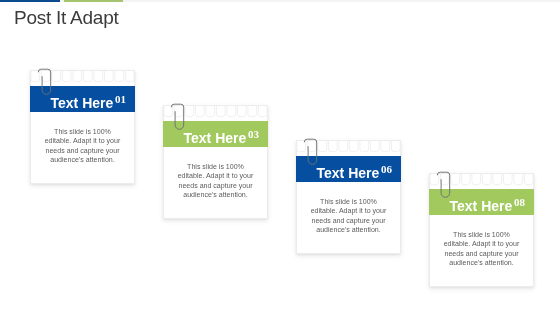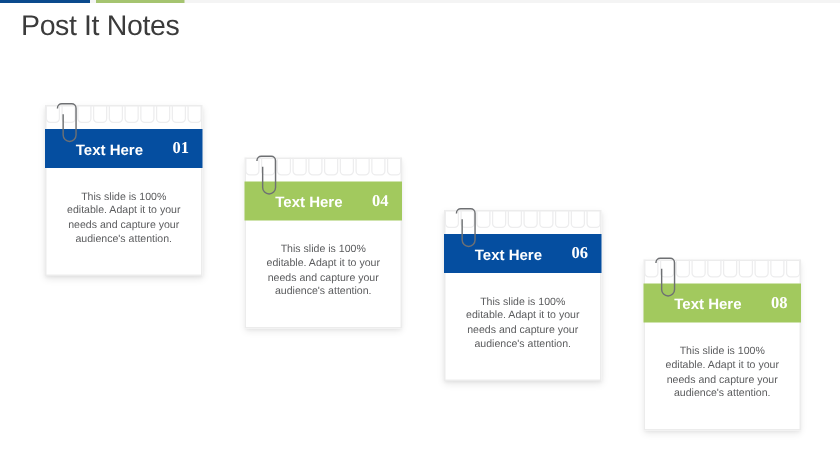--- a/index.html
+++ b/index.html
@@ -17,41 +17,41 @@
   .note-card{position:absolute;width:105px;height:114px;background:#fff;
        box-shadow:0 2px 5px rgba(0,0,0,0.09), 0 1px 2px rgba(0,0,0,0.05);}
   .note-card .sheet{position:absolute;left:0;top:0;right:0;bottom:0;
        border:1px solid #ececec;background:#fff;box-sizing:border-box;}
 
   .perf{position:absolute;left:0;top:0;width:105px;height:16px;overflow:hidden;}
   .perf svg{display:block;}
 
   .band{position:absolute;left:0;top:16px;width:105px;height:26px;}
   .band .lbl{position:absolute;left:20.5px;top:10px;color:#fff;
-       font-weight:bold;font-size:10px;line-height:1;white-space:nowrap;}
+       font-weight:bold;font-size:14px;line-height:1;white-space:nowrap;}
   .band .num{position:absolute;right:9px;top:8px;color:#fff;
        font-weight:bold;font-size:11px;line-height:1;font-family:Liberation Serif, serif;}
 
   .note-body{position:absolute;left:13px;right:13px;top:57px;text-align:center;
        font-size:7.05px;color:#5b5c5e;line-height:9.4px;}
 
   .clip{position:absolute;left:7px;top:-3px;width:16px;height:30px;}
 
   #card1{left:30px;top:70px;}
   #card2{left:163px;top:105px;}
   #card3{left:296px;top:140px;}
   #card4{left:429px;top:173px;}
 </style>
 </head>
 <body>
 
 <div class="header-rule" style="background: rgb(244, 244, 244);"></div>
 <div class="accent-bar blue" style="background: rgb(11, 74, 141);"></div>
 <div class="accent-bar green" style="background: rgb(165, 196, 112);"></div>
-<div class="slide-title" style="color: rgb(59, 59, 59);">Post It Notes</div>
+<div class="slide-title" style="color: rgb(59, 59, 59);">Post It Adapt</div>
 
 <div class="note-card" id="card1">
   <div class="sheet"></div>
   <div class="perf">
     <svg class="perf-svg" width="105" height="16" viewBox="0 0 105 16">
         <path class="perf-tab" d="M0.90 -3 L0.90 9.0 A2.6 2.6 0 0 0 3.50 11.6 L7.00 11.6 A2.6 2.6 0 0 0 9.60 9.0 L9.60 -3" fill="none" stroke="#ededee" stroke-width="0.85"></path>
         <path class="perf-tab" d="M11.40 -3 L11.40 9.0 A2.6 2.6 0 0 0 14.00 11.6 L17.50 11.6 A2.6 2.6 0 0 0 20.10 9.0 L20.10 -3" fill="none" stroke="#ededee" stroke-width="0.85"></path>
         <path class="perf-tab" d="M21.90 -3 L21.90 9.0 A2.6 2.6 0 0 0 24.50 11.6 L28.00 11.6 A2.6 2.6 0 0 0 30.60 9.0 L30.60 -3" fill="none" stroke="#ededee" stroke-width="0.85"></path>
         <path class="perf-tab" d="M32.40 -3 L32.40 9.0 A2.6 2.6 0 0 0 35.00 11.6 L38.50 11.6 A2.6 2.6 0 0 0 41.10 9.0 L41.10 -3" fill="none" stroke="#ededee" stroke-width="0.85"></path>
         <path class="perf-tab" d="M42.90 -3 L42.90 9.0 A2.6 2.6 0 0 0 45.50 11.6 L49.00 11.6 A2.6 2.6 0 0 0 51.60 9.0 L51.60 -3" fill="none" stroke="#ededee" stroke-width="0.85"></path>
@@ -83,21 +83,21 @@
         <path class="perf-tab" d="M42.90 -3 L42.90 9.0 A2.6 2.6 0 0 0 45.50 11.6 L49.00 11.6 A2.6 2.6 0 0 0 51.60 9.0 L51.60 -3" fill="none" stroke="#ededee" stroke-width="0.85"></path>
         <path class="perf-tab" d="M53.40 -3 L53.40 9.0 A2.6 2.6 0 0 0 56.00 11.6 L59.50 11.6 A2.6 2.6 0 0 0 62.10 9.0 L62.10 -3" fill="none" stroke="#ededee" stroke-width="0.85"></path>
         <path class="perf-tab" d="M63.90 -3 L63.90 9.0 A2.6 2.6 0 0 0 66.50 11.6 L70.00 11.6 A2.6 2.6 0 0 0 72.60 9.0 L72.60 -3" fill="none" stroke="#ededee" stroke-width="0.85"></path>
         <path class="perf-tab" d="M74.40 -3 L74.40 9.0 A2.6 2.6 0 0 0 77.00 11.6 L80.50 11.6 A2.6 2.6 0 0 0 83.10 9.0 L83.10 -3" fill="none" stroke="#ededee" stroke-width="0.85"></path>
         <path class="perf-tab" d="M84.90 -3 L84.90 9.0 A2.6 2.6 0 0 0 87.50 11.6 L91.00 11.6 A2.6 2.6 0 0 0 93.60 9.0 L93.60 -3" fill="none" stroke="#ededee" stroke-width="0.85"></path>
         <path class="perf-tab" d="M95.40 -3 L95.40 9.0 A2.6 2.6 0 0 0 98.00 11.6 L101.50 11.6 A2.6 2.6 0 0 0 104.10 9.0 L104.10 -3" fill="none" stroke="#ededee" stroke-width="0.85"></path>
       </svg>
   </div>
   <div class="band" style="background: rgb(162, 201, 94);">
     <span class="lbl">Text Here</span>
-    <span class="num">04</span>
+    <span class="num">03</span>
   </div>
   <div class="note-body" style="color: rgb(91, 92, 94);">This slide is 100% editable. Adapt it to your needs and capture your audience's attention.</div>
   <svg class="clip" viewBox="0 0 16 30">
     <path class="clip-path" d="M1.3 5.3 L1.3 5.1 A2.9 2.9 0 0 1 4.2 2.2 L10.8 2.2 A2.9 2.9 0 0 1 13.7 5.1 L13.7 23.0 A4.3 4.3 0 0 1 9.4 27.3 A4.3 4.3 0 0 1 5.1 23.0 L5.1 9.2" fill="none" stroke="#6e7073" stroke-width="0.95"></path>
   </svg>
 </div>
 
 <div class="note-card" id="card3">
   <div class="sheet"></div>
   <div class="perf">

